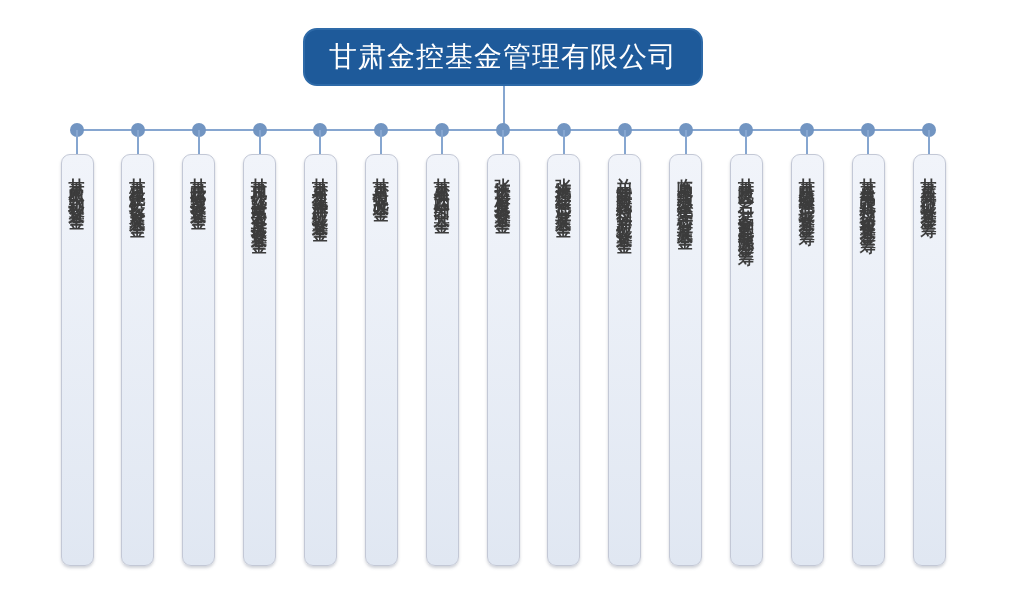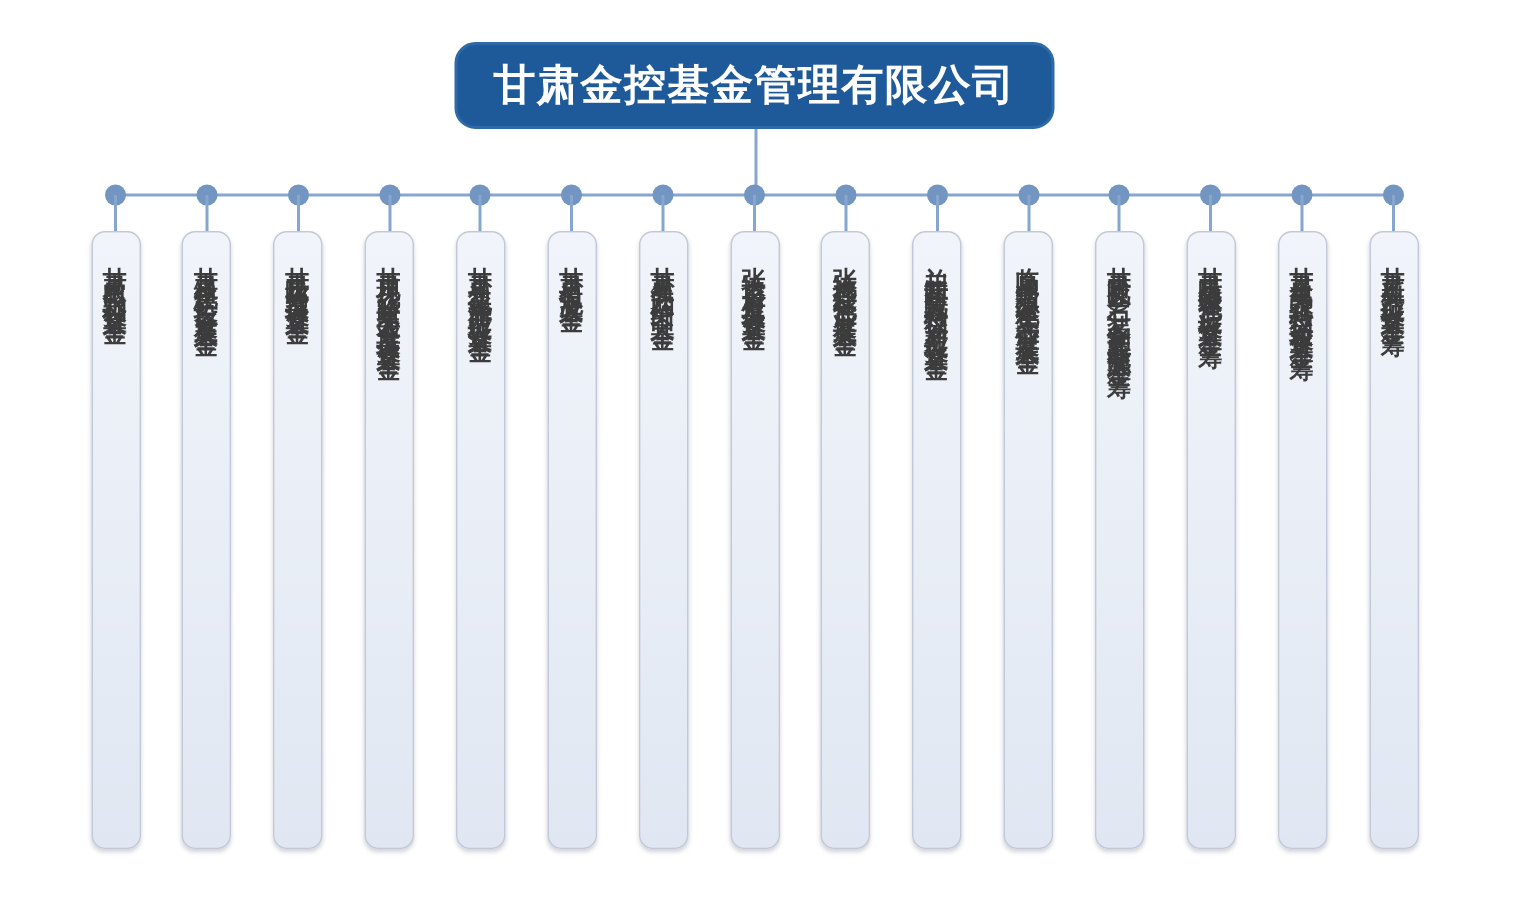--- a/index.html
+++ b/index.html
@@ -34,21 +34,21 @@
     background:var(--header-bg);
     border:2px solid var(--header-border);
     border-radius:14px;
     display:flex;
     align-items:center;
     justify-content:center;
   }
   .root-title{
     color:var(--header-text);
     font-size:28px;
-    font-weight:bold;
+    font-weight:normal;
     letter-spacing:1px;
     white-space:nowrap;
   }
   .root-stem{
     position:absolute;
     left:503px; top:86px;
     width:2px; height:44px;
     background:var(--connector);
   }
   .rail{

